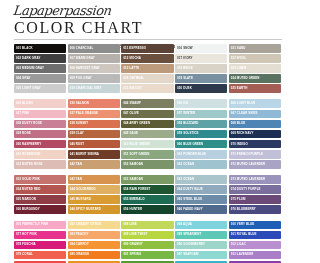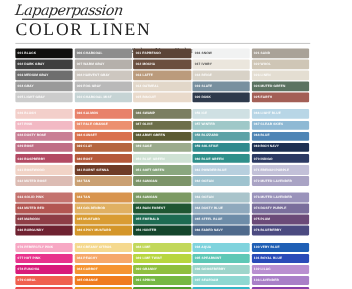--- a/index.html
+++ b/index.html
@@ -72,21 +72,21 @@
   }
 </style>
 </head>
 <body>
 
 <div class="page">
 
   <div class="header">
     <div class="logo-script">Lapaperpassion</div>
     <div class="logo-underline"></div>
-    <div class="title">COLOR LINEN</div>
+    <div class="title">COLOR CHART</div>
     <div class="rule"></div>
     <div class="subtitle">Select Your Color</div>
   </div>
 
   <div class="grid" id="grid">
       <div class="block">
         <div class="row">
           <div class="swatch" style="background: rgb(16, 15, 13);">
             <span class="lbl" style="color: rgb(255, 255, 255);">001 BLACK</span>
           </div>

